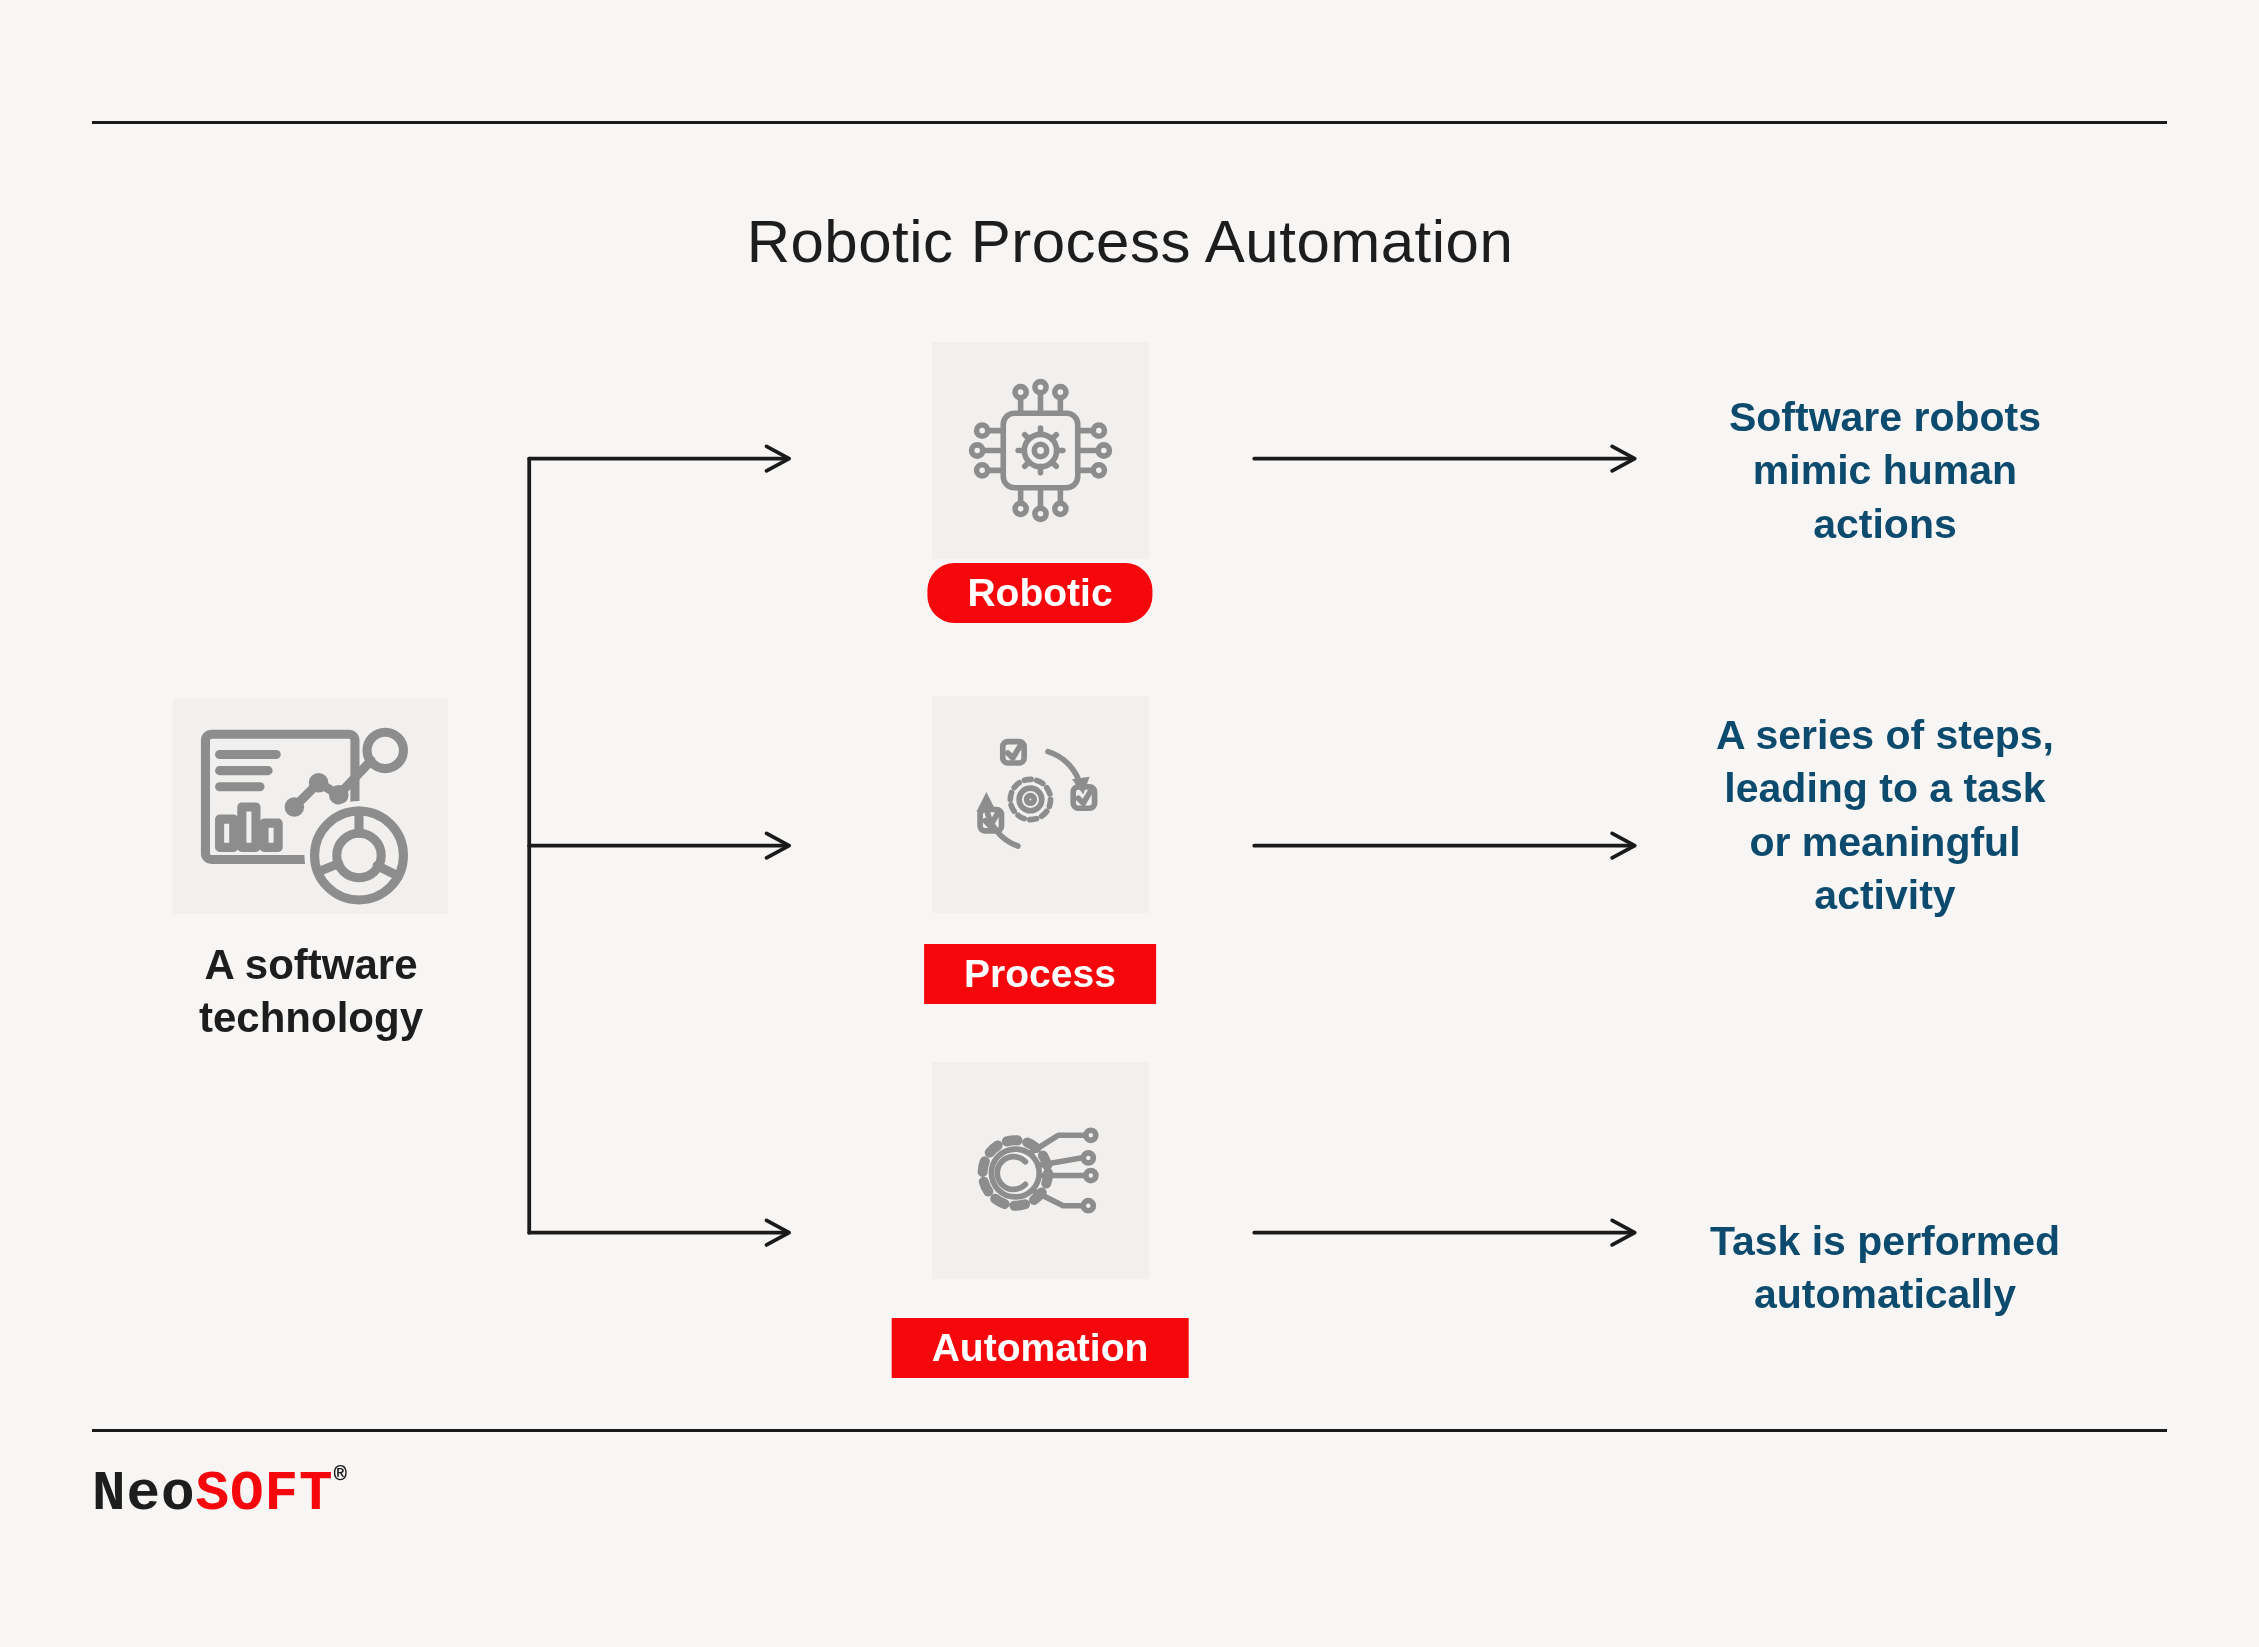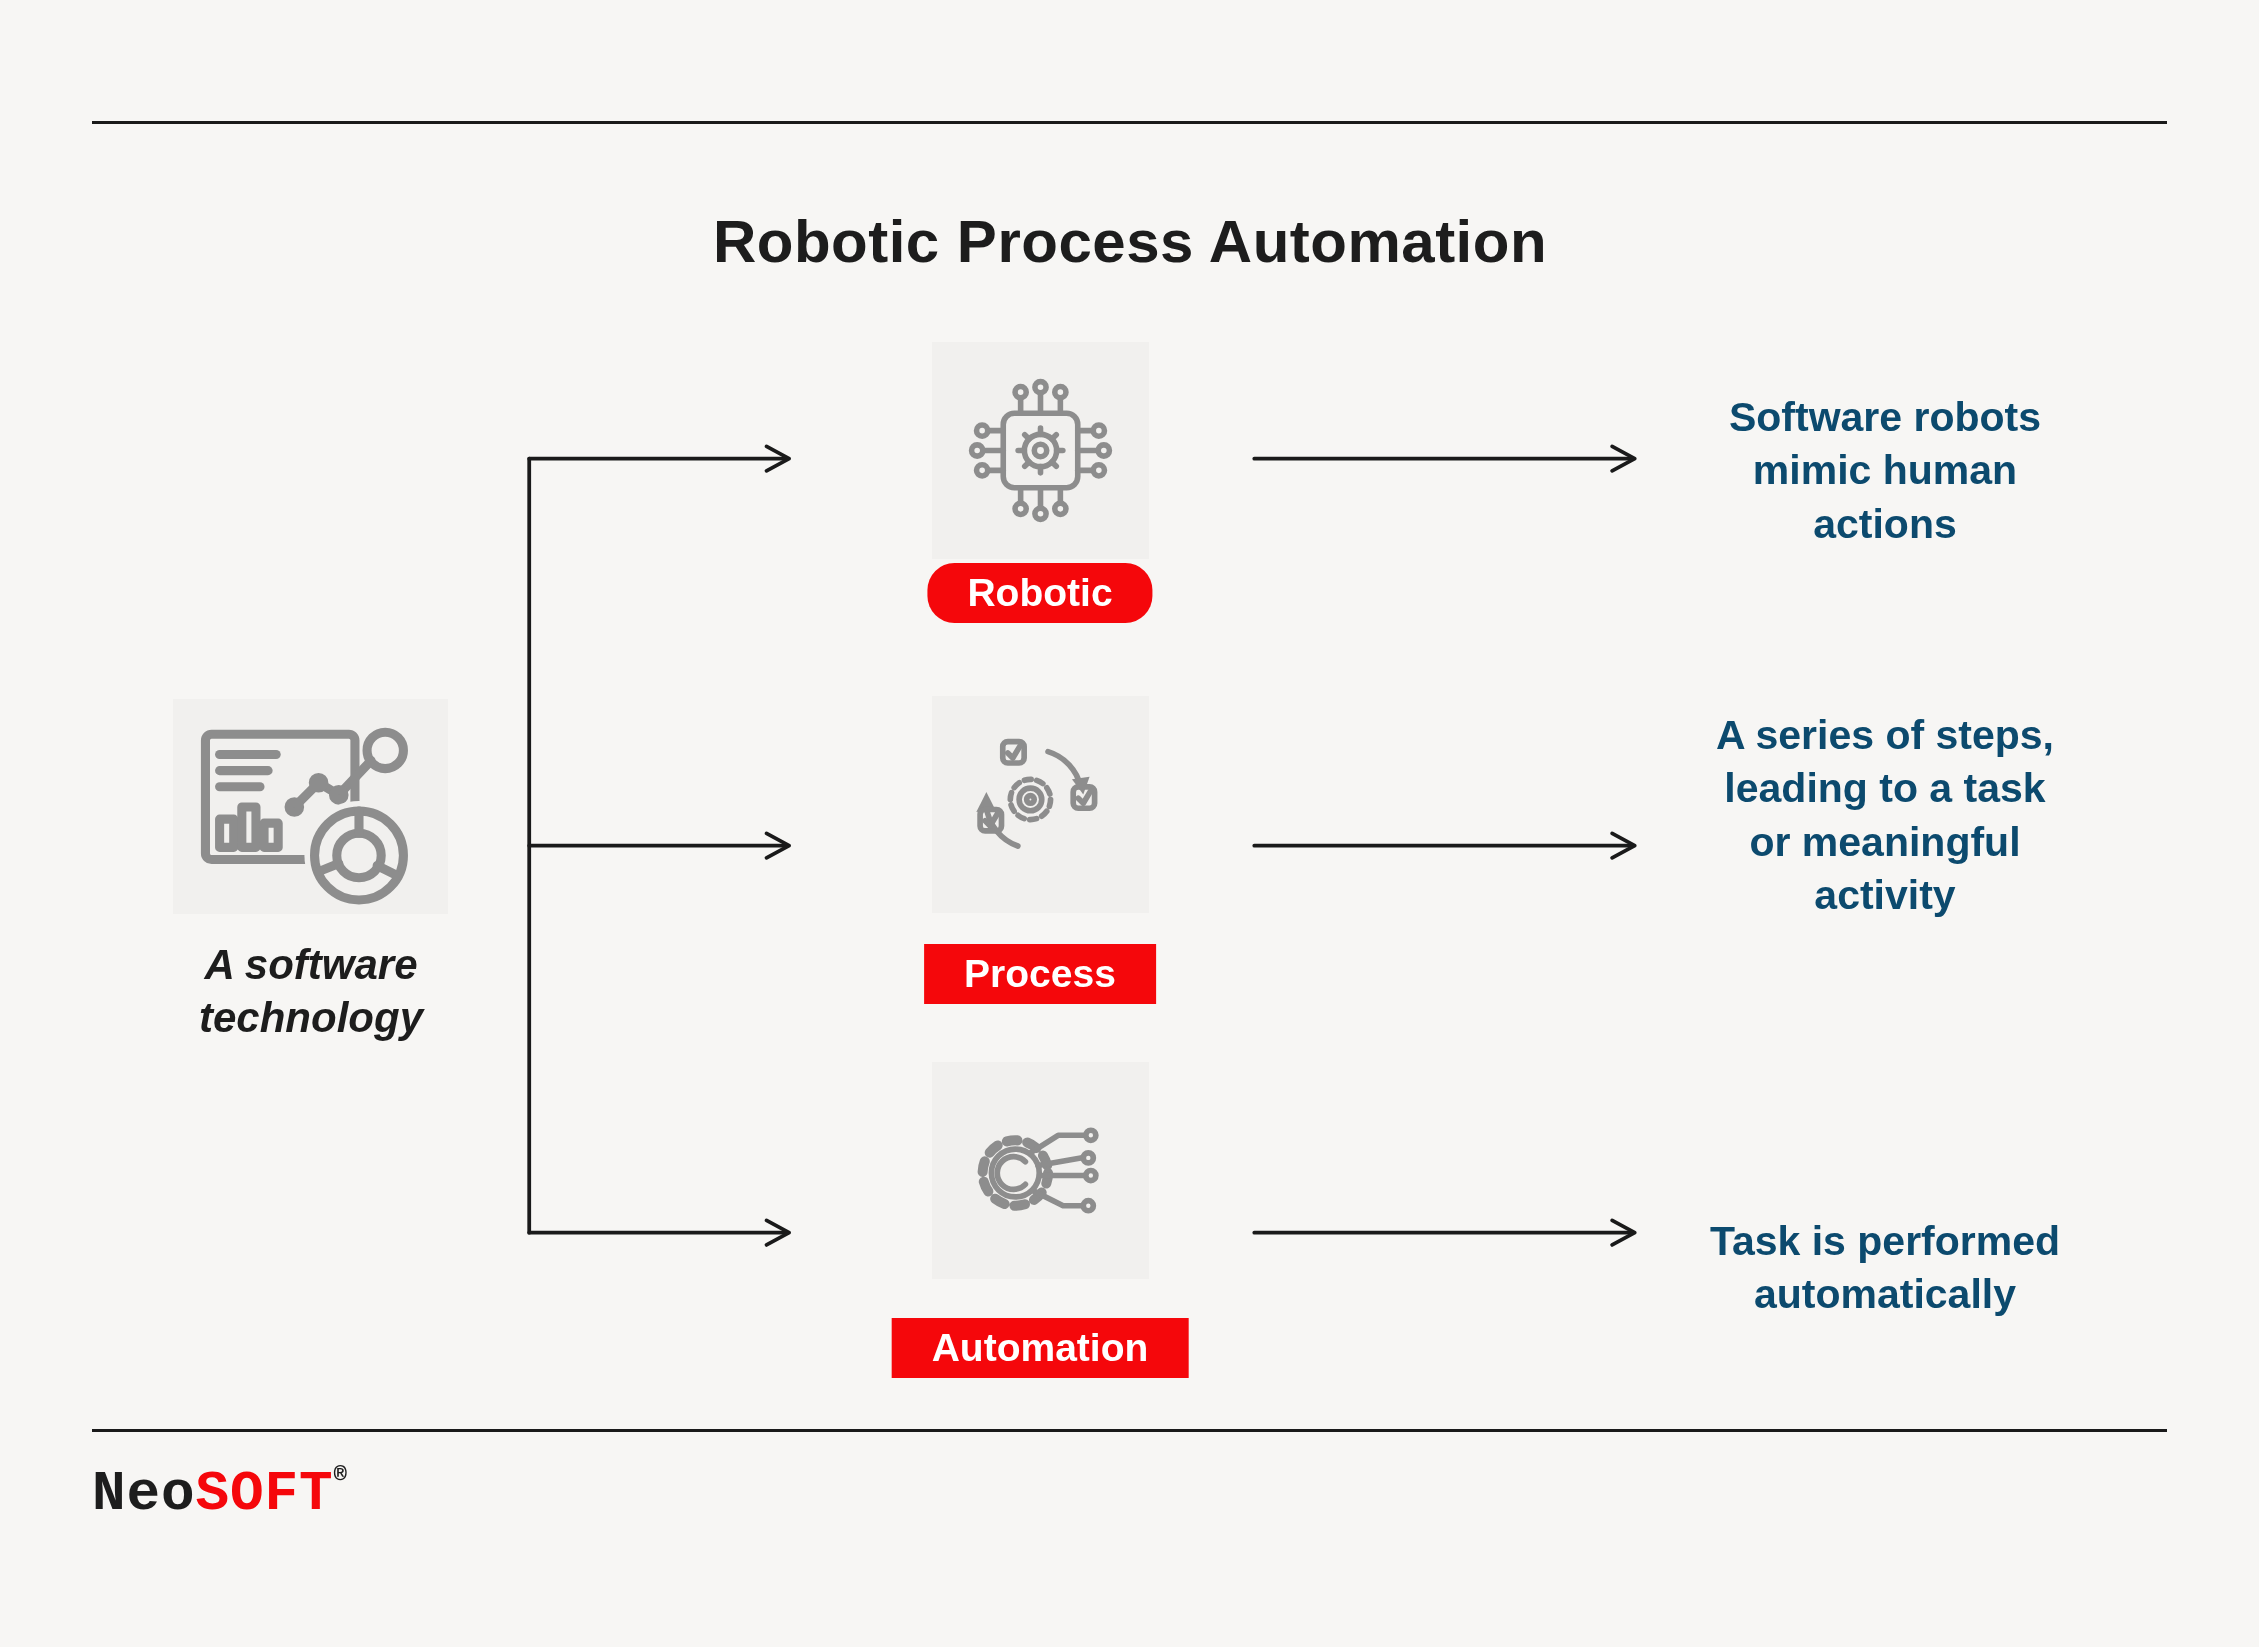--- a/index.html
+++ b/index.html
@@ -10,34 +10,34 @@
     font-family:"Liberation Sans","DejaVu Sans",sans-serif;
     color:#1d1d1d;
     overflow:hidden;
   }
   .divider { position:absolute; left:92px; width:2075px; height:2.8px; background:#1a1a1a; }
   .divider.top { top:121px; }
   .divider.bottom { top:1429px; }
 
   .title {
     position:absolute; left:1130px; top:241px; transform:translate(-50%,-50%);
-    font-size:60px; font-weight:700; letter-spacing:0.5px; white-space:nowrap;
+    font-size:60px; font-weight:400; letter-spacing:0.5px; white-space:nowrap;
   }
 
   .tile {
     position:absolute; background: var(--tile, #f1f0ee);
     display:flex; align-items:center; justify-content:center;
   }
   .tile.source { left:173px; top:699px; width:275px; height:215px; }
   .tile.row { left:932px; width:217px; height:217px; }
   .tile.r0 { top:342px; } .tile.r1 { top:696px; } .tile.r2 { top:1062px; }
 
   .caption {
     position:absolute; left:311px; top:991px; transform:translate(-50%,-50%);
-    font-size:42px; font-weight:600; line-height:1.25; text-align:center; white-space:pre-line;font-style:italic;
+    font-size:42px; font-weight:600; line-height:1.25; text-align:center; white-space:pre-line;
   }
 
   .red-label {
     position:absolute; left:1040px; transform:translateX(-50%);
     height:60px; line-height:60px; padding:0 40px;
     background: var(--accent, #f5070b); color:#fff;
     font-size:39px; font-weight:700; white-space:nowrap; text-align:center;
   }
   .red-label.r0 { top:563px;border-radius:27px; } .red-label.r1 { top:944px; } .red-label.r2 { top:1288px;margin-top:30px; }
 

